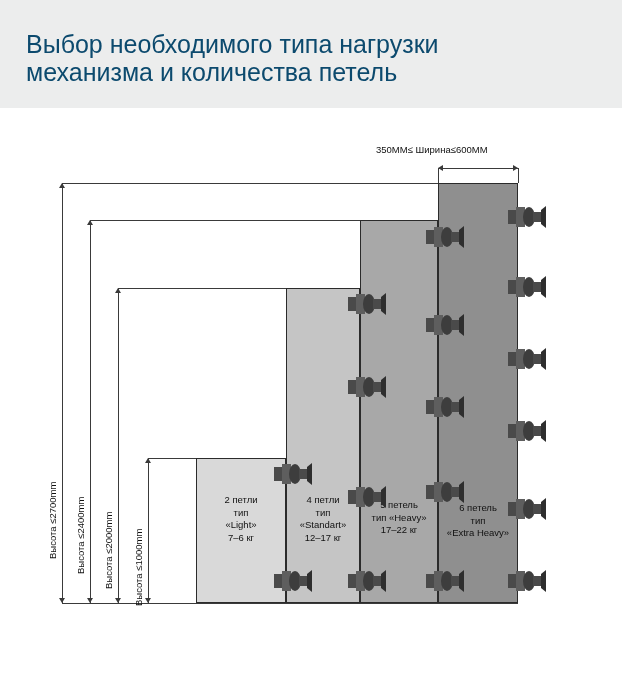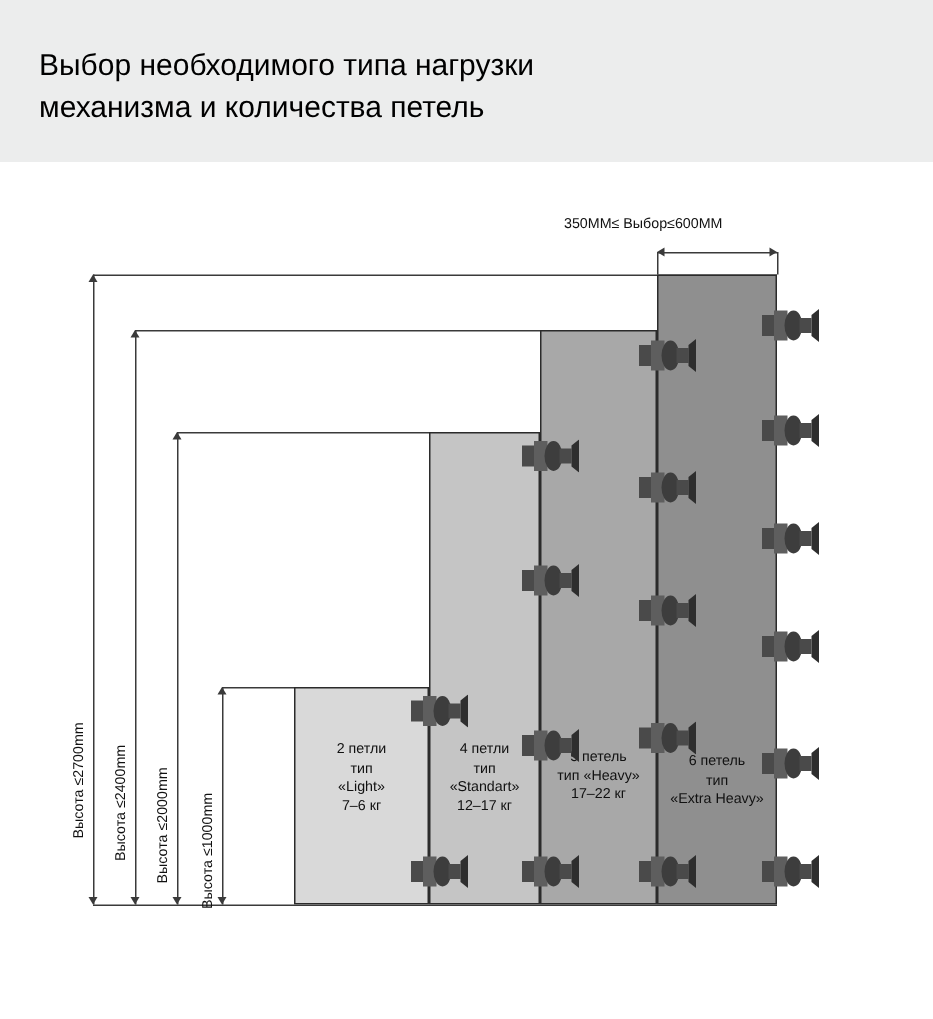--- a/index.html
+++ b/index.html
@@ -26,23 +26,23 @@
     left: 0; top: 0;
     width: 622px;
     height: 108px;
     background: #eceded;
   }
   .header-title {
     position: absolute;
     left: 26px;
     top: 30px;
     width: 560px;
-    font-size: 20px;
+    font-size: 25px;
     line-height: 28px;
-    color: #000000;
+    color: #0c4a6e;
     font-weight: 400;
     white-space: pre-line;
   }
 
   
   .canvas {
     position: absolute;
     left: 0; top: 108px;
     width: 622px;
     height: 571px;
@@ -122,21 +122,21 @@
 
 <div id="root">
 
   <div class="header">
     <div class="header-title">Выбор необходимого типа нагрузки
 механизма и количества петель</div>
   </div>
 
   <div class="canvas">
 
-    <div class="width-label" style="left:376px; top:36px;">350MM≤ Выбор≤600MM</div>
+    <div class="width-label" style="left:376px; top:36px;">350MM≤ Ширина≤600MM</div>
 
     <div class="hline" style="left:438px; top:60px; width:80px;"></div>
     <div class="arrow-left" style="left:438px; top:57px;"></div>
     <div class="arrow-right" style="left:513px; top:57px;"></div>
     <div class="vline" style="left:438px; top:60px; height:15px;"></div>
     <div class="vline" style="left:518px; top:60px; height:15px;"></div>
 
     <div class="hline" style="left:62px;  top:75px;  width:456px;"></div>
     <div class="hline" style="left:90px;  top:112px; width:428px;"></div>
     <div class="hline" style="left:118px; top:180px; width:400px;"></div>

